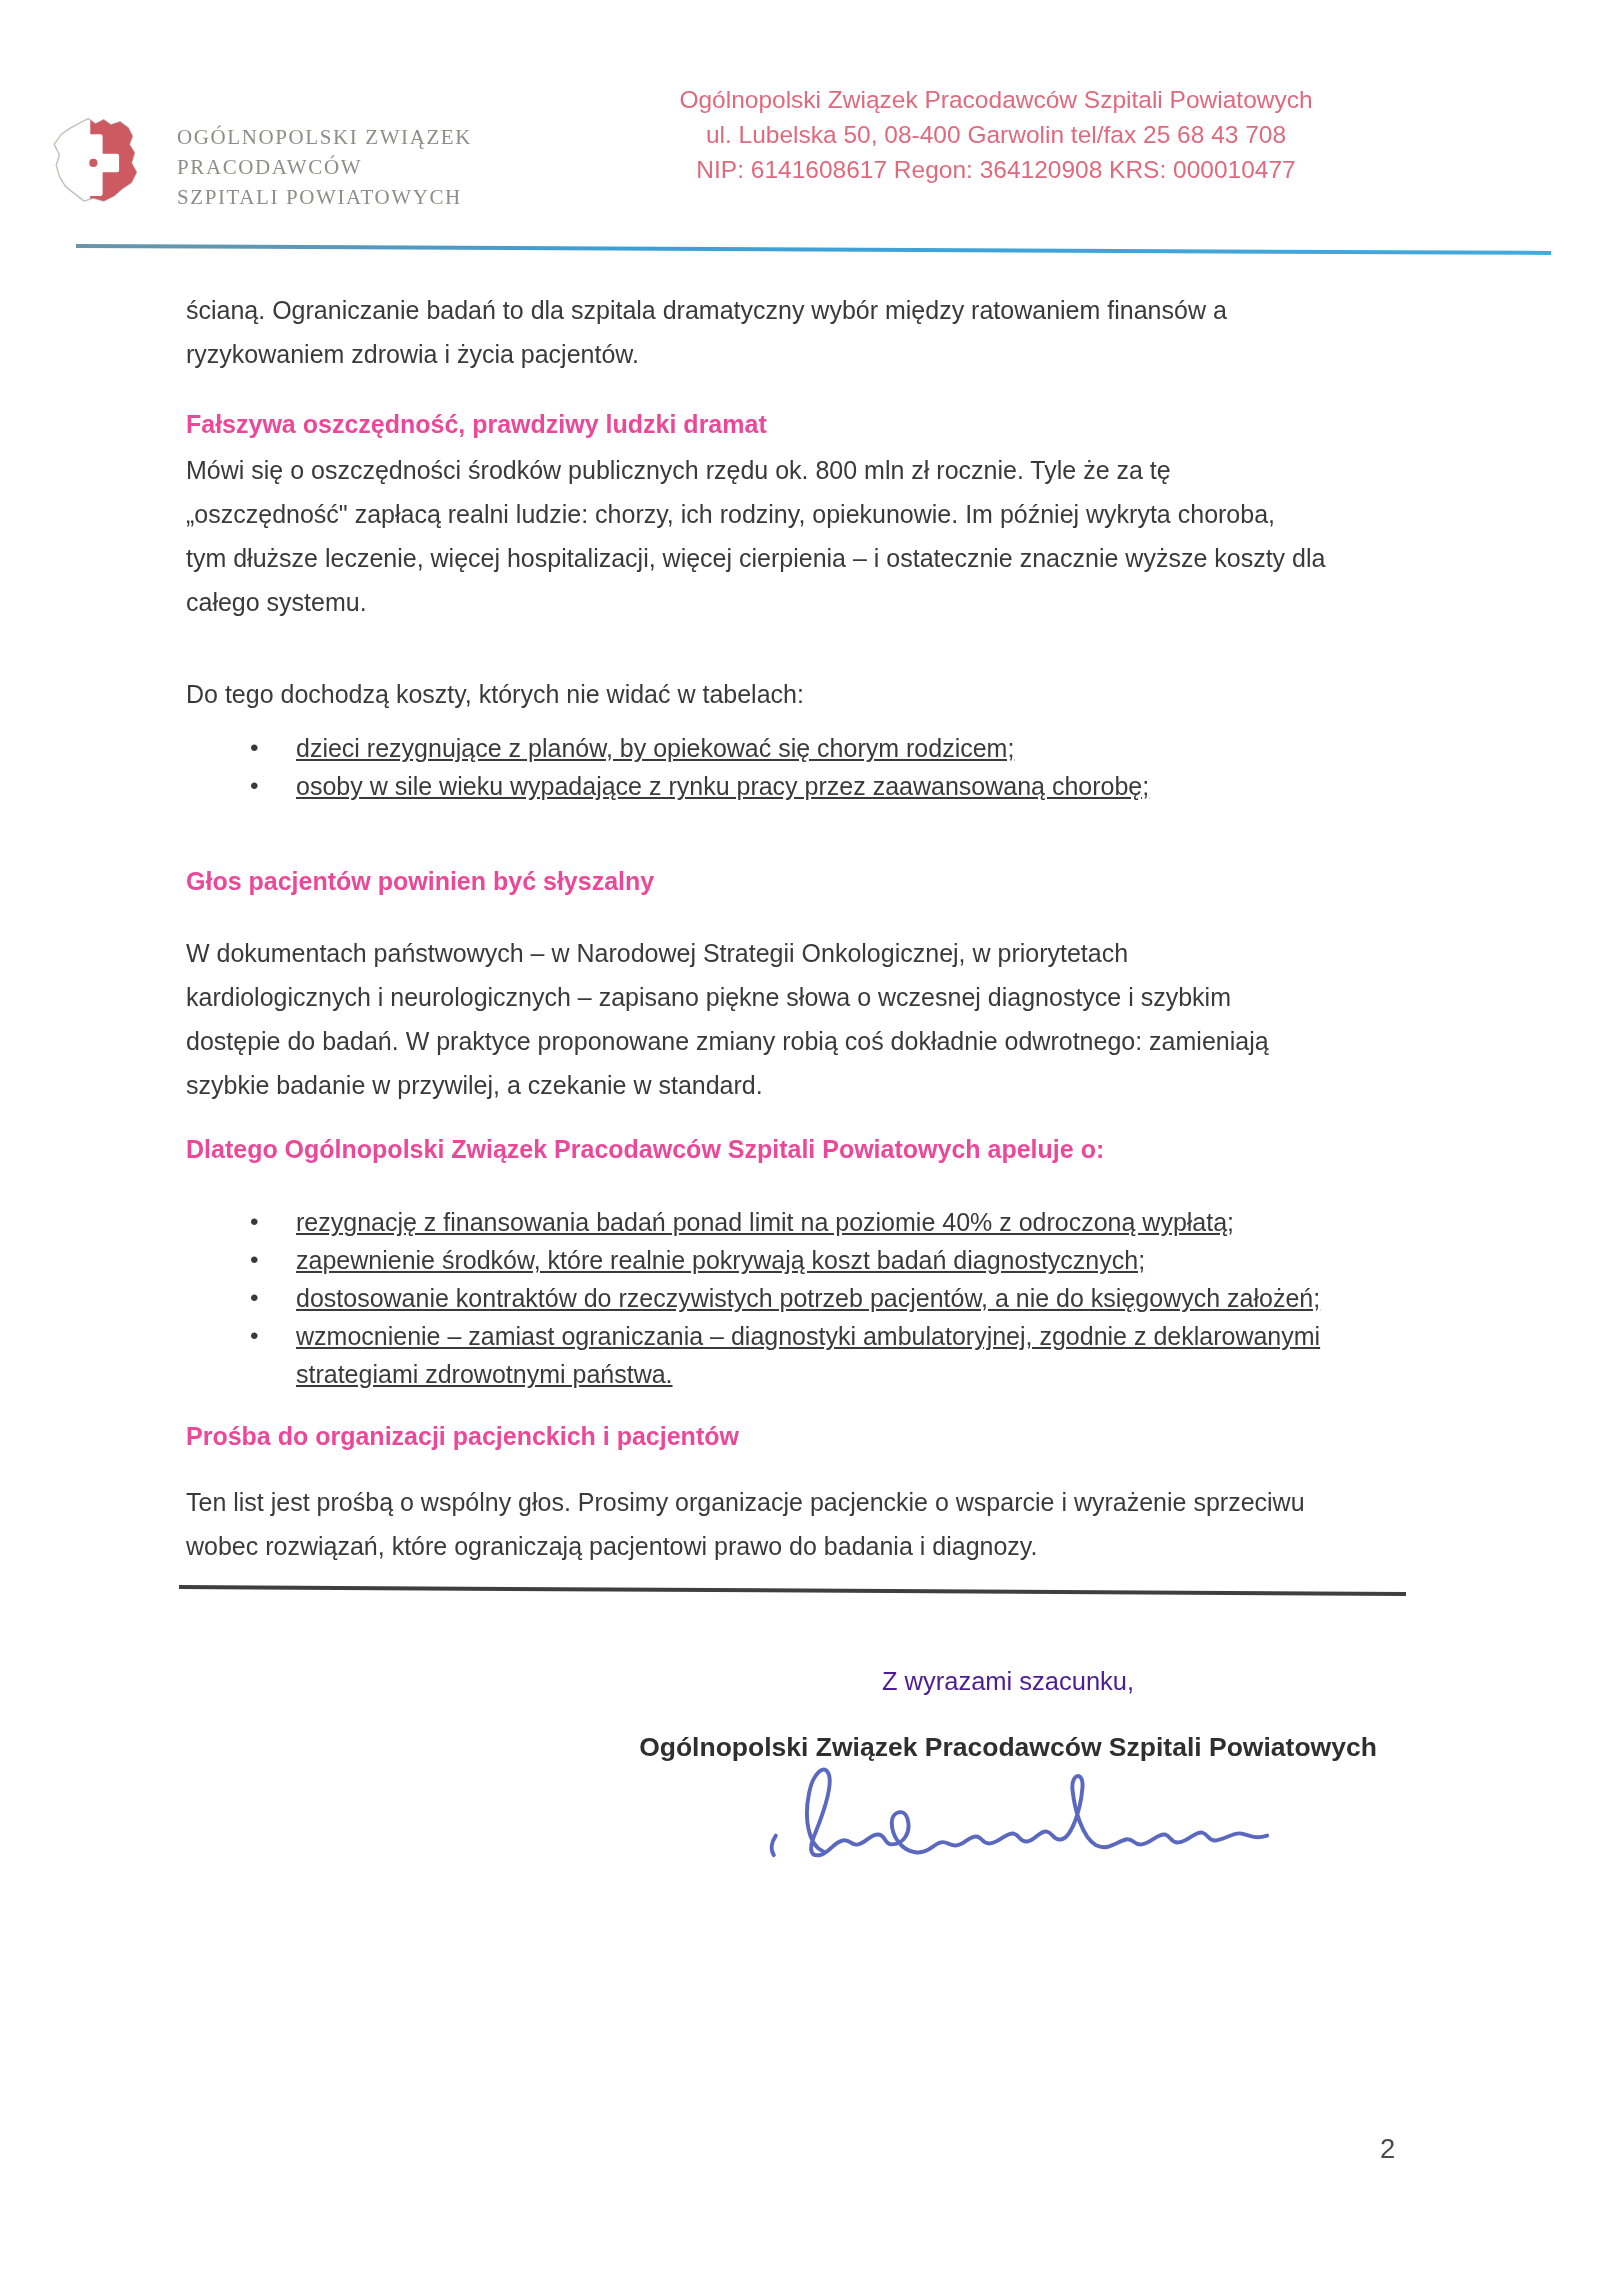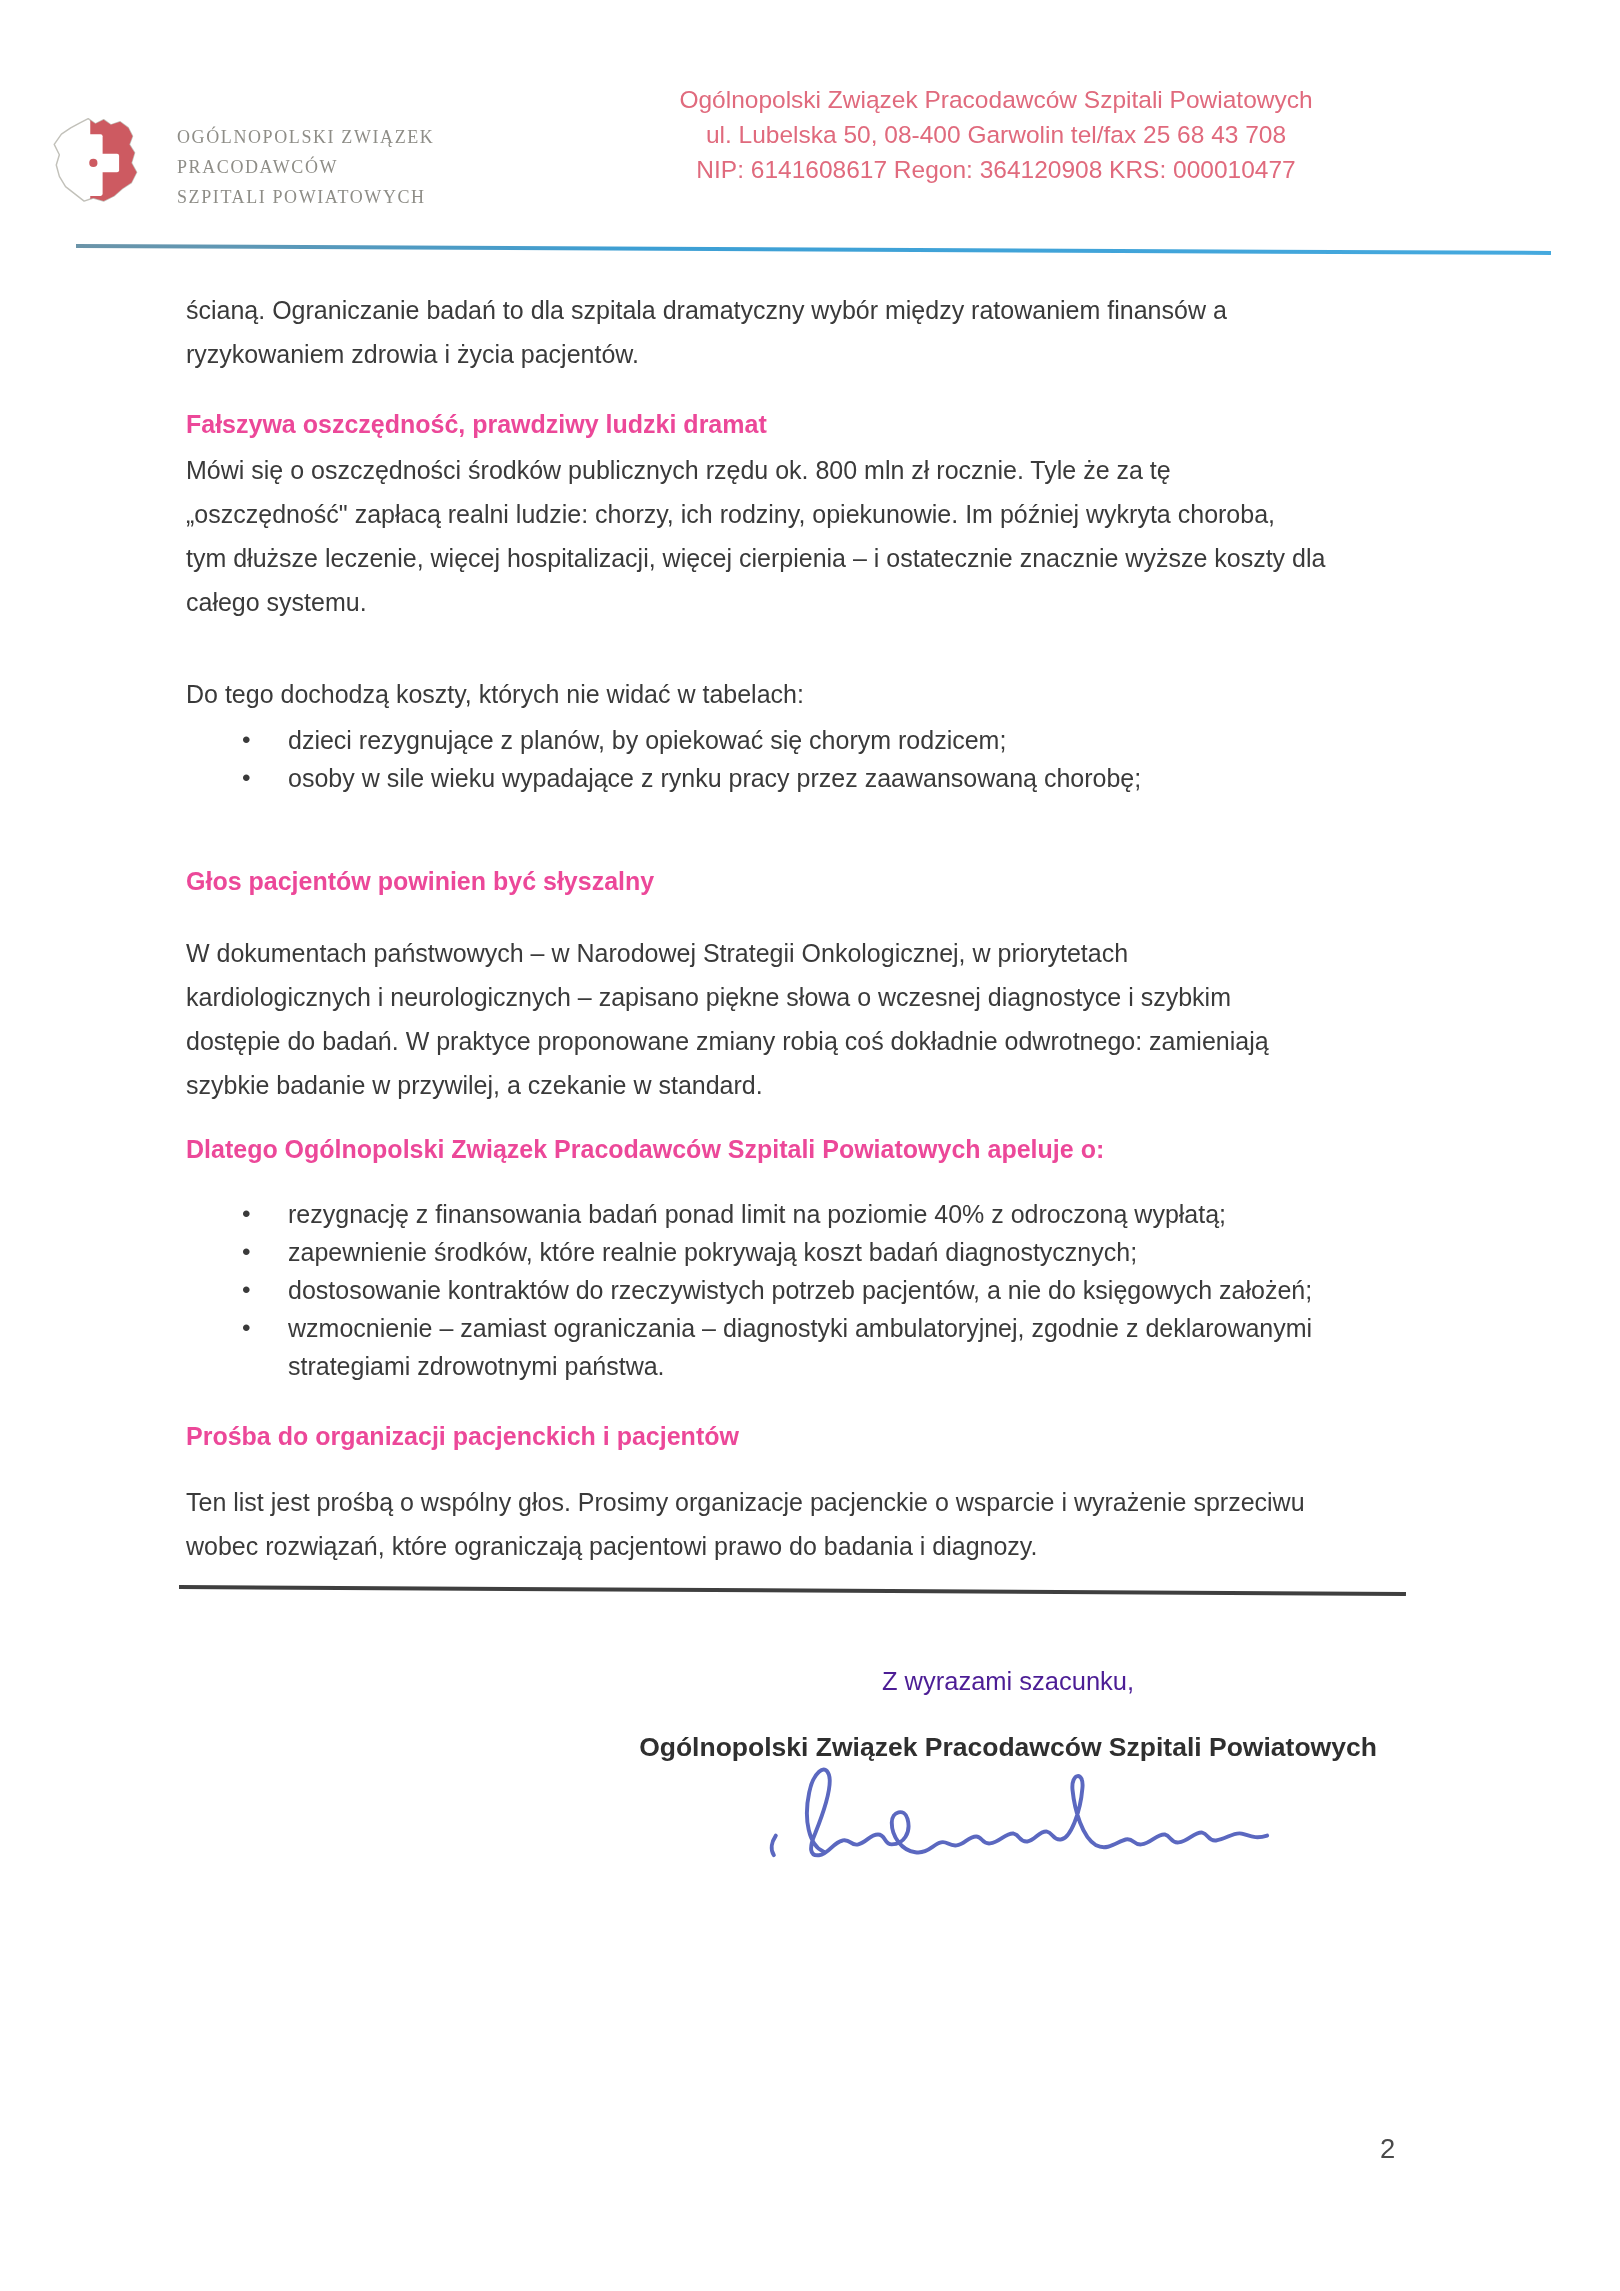--- a/index.html
+++ b/index.html
@@ -11,42 +11,42 @@
     overflow:hidden;
     font-family:"Liberation Sans", sans-serif;
     color:#3a3a3a;
   }
 
   
   .logo-svg { position:absolute; left:47px; top:116px; width:103px; height:96px; }
   .logo-text {
     position:absolute; left:177px; top:122px;
     font-family:"Liberation Serif", serif;
-    font-size:18px; line-height:30px; letter-spacing:1.6px;
+    font-size:21px; line-height:30px; letter-spacing:1.6px;
     color:#8e8d87;
   }
   .contact {
     position:absolute; left:604px; top:82px; width:784px;
     text-align:center;
     font-size:24.5px; line-height:35px;
     color:#e06a7d;
   }
   .rule-blue {
     position:absolute; left:76px; top:244px; width:1475px; height:3.9px;
     background:linear-gradient(90deg,#6b94a8 0%,#3d9fd4 38%,#45a9de 100%);
     transform:rotate(0.27deg); transform-origin:left center;
   }
 
   
   .blk { position:absolute; left:186px; width:1255px; font-size:25px; }
   .para { line-height:44px; white-space:pre; }
   .lead { line-height:44px; }
   .hd   { font-weight:bold; color:#ec4899; line-height:44px; white-space:pre; }
 
-  ul.blist { list-style:none; margin:4px; padding:0; }
+  ul.blist { list-style:none; margin:12px; padding:0;text-decoration:underline; }
   ul.blist li {
     position:relative; padding-left:98px;
     line-height:38px; white-space:pre;
   }
   ul.blist li::before {
     content:"\2022";
     position:absolute; left:52px; top:0;
     font-size:24.5px; line-height:38px; color:#3a3a3a;
   }
 

